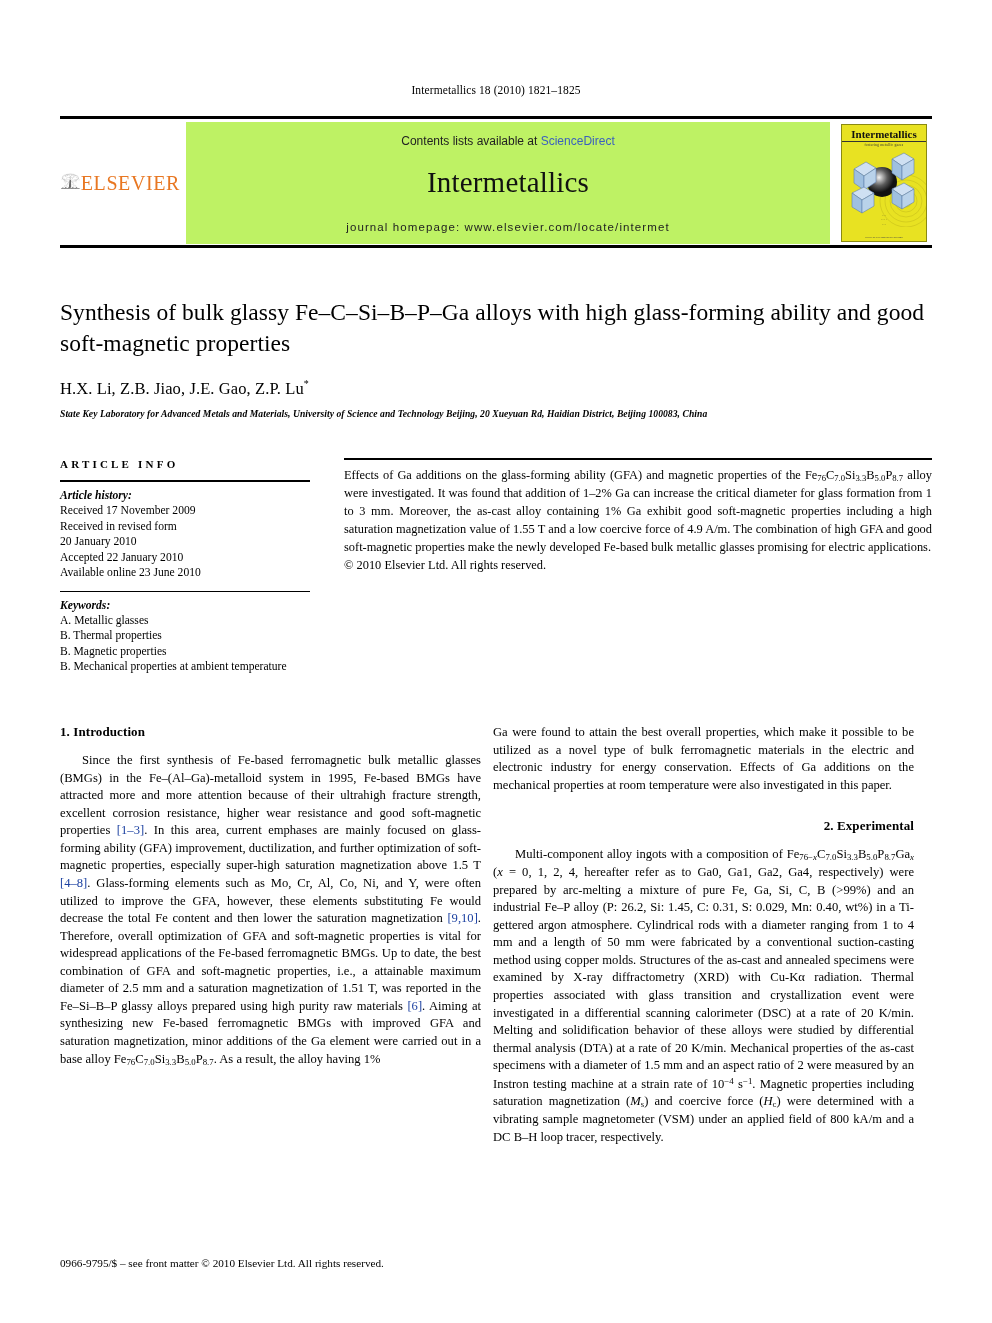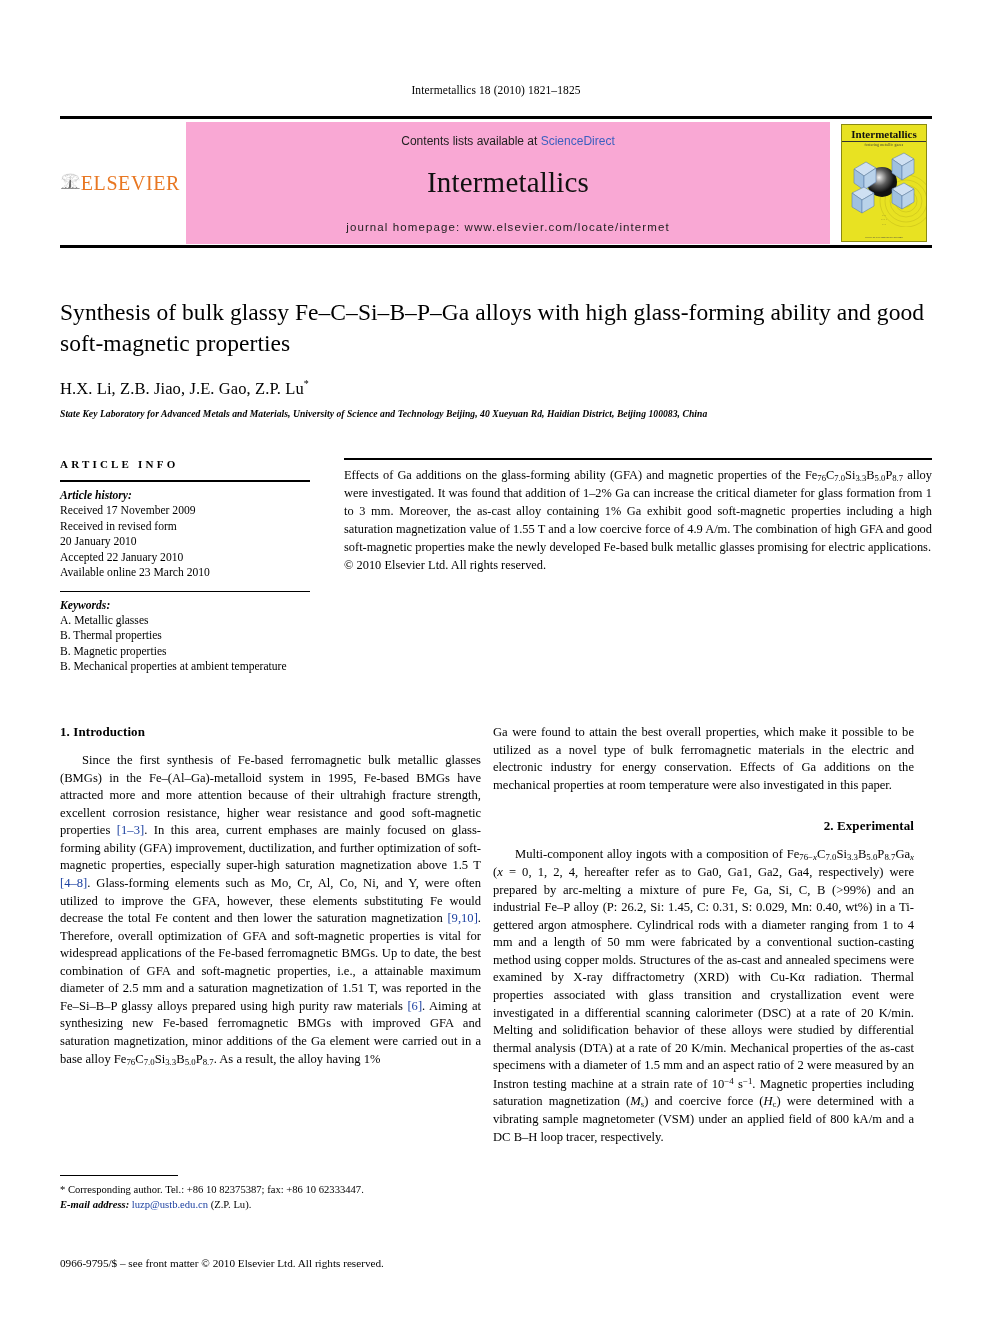--- a/index.html
+++ b/index.html
@@ -78,21 +78,21 @@
   .elsevier-word {
     color: #E87722;
     font-family: "Liberation Serif", serif;
     font-size: 20px;
     letter-spacing: .6px;
     line-height: 1;
     margin-top: 1px;
   }
   .gray-banner {
     flex: 1 1 auto;
-    background: #f9a8d4;
+    background: #bef264;
     position: relative;
     margin-left: 6px;
     margin-right: 6px;
   }
   .contents-line {
     position: absolute;
     top: 12px;
     left: 0;
     width: 100%;
     text-align: center;
@@ -431,34 +431,34 @@
     </div>
 
     <div class="rule-bottom"></div>
   </div>
 
   <div class="title-block">
     <h1 class="paper-title">Synthesis of bulk glassy Fe–C–Si–B–P–Ga alloys with high glass-forming ability and good soft-magnetic properties</h1>
     <div class="authors">
       <span>H.X. Li, Z.B. Jiao, J.E. Gao, Z.P. Lu</span><sup>*</sup>
     </div>
-    <div class="affiliation">State Key Laboratory for Advanced Metals and Materials, University of Science and Technology Beijing, 40 Xueyuan Rd, Haidian District, Beijing 100083, China</div>
+    <div class="affiliation">State Key Laboratory for Advanced Metals and Materials, University of Science and Technology Beijing, 20 Xueyuan Rd, Haidian District, Beijing 100083, China</div>
   </div>
 
   <div class="info-abstract">
 
     <div class="col-info">
       <div class="sec-head">ARTICLE INFO</div>
       <hr class="hr-thick">
       <div class="info-label">Article history:</div>
       <div class="info-line">Received 17 November 2009</div>
       <div class="info-line">Received in revised form</div>
       <div class="info-line">20 January 2010</div>
       <div class="info-line">Accepted 22 January 2010</div>
-      <div class="info-line">Available online 23 March 2010</div>
+      <div class="info-line">Available online 23 June 2010</div>
       <hr class="hr-thin">
       <div class="info-label">Keywords:</div>
       <div class="info-line">A. Metallic glasses</div>
       <div class="info-line">B. Thermal properties</div>
       <div class="info-line">B. Magnetic properties</div>
       <div class="info-line">B. Mechanical properties at ambient temperature</div>
     </div>
 
     <div class="col-abstract">
       <hr class="hr-thick">
@@ -474,27 +474,18 @@
       <p class="para">Since the first synthesis of Fe-based ferromagnetic bulk metallic glasses (BMGs) in the Fe–(Al–Ga)-metalloid system in 1995, Fe-based BMGs have attracted more and more attention because of their ultrahigh fracture strength, excellent corrosion resistance, higher wear resistance and good soft-magnetic properties <span class="ref">[1–3]</span>. In this area, current emphases are mainly focused on glass-forming ability (GFA) improvement, ductilization, and further optimization of soft-magnetic properties, especially super-high saturation magnetization above 1.5 T <span class="ref">[4–8]</span>. Glass-forming elements such as Mo, Cr, Al, Co, Ni, and Y, were often utilized to improve the GFA, however, these elements substituting Fe would decrease the total Fe content and then lower the saturation magnetization <span class="ref">[9,10]</span>. Therefore, overall optimization of GFA and soft-magnetic properties is vital for widespread applications of the Fe-based ferromagnetic BMGs. Up to date, the best combination of GFA and soft-magnetic properties, i.e., a attainable maximum diameter of 2.5 mm and a saturation magnetization of 1.51 T, was reported in the Fe–Si–B–P glassy alloys prepared using high purity raw materials <span class="ref">[6]</span>. Aiming at synthesizing new Fe-based ferromagnetic BMGs with improved GFA and saturation magnetization, minor additions of the Ga element were carried out in a base alloy Fe<sub>76</sub>C<sub>7.0</sub>Si<sub>3.3</sub>B<sub>5.0</sub>P<sub>8.7</sub>. As a result, the alloy having 1%</p>
     </div>
 
     <div class="bcol right">
       <p class="para noindent">Ga were found to attain the best overall properties, which make it possible to be utilized as a novel type of bulk ferromagnetic materials in the electric and electronic industry for energy conservation. Effects of Ga additions on the mechanical properties at room temperature were also investigated in this paper.</p>
       <div class="h2 spaced">2. Experimental</div>
       <p class="para">Multi-component alloy ingots with a composition of Fe<sub>76−<i>x</i></sub>C<sub>7.0</sub>Si<sub>3.3</sub>B<sub>5.0</sub>P<sub>8.7</sub>Ga<sub><i>x</i></sub> (<i>x</i> = 0, 1, 2, 4, hereafter refer as to Ga0, Ga1, Ga2, Ga4, respectively) were prepared by arc-melting a mixture of pure Fe, Ga, Si, C, B (&gt;99%) and an industrial Fe–P alloy (P: 26.2, Si: 1.45, C: 0.31, S: 0.029, Mn: 0.40, wt%) in a Ti-gettered argon atmosphere. Cylindrical rods with a diameter ranging from 1 to 4 mm and a length of 50 mm were fabricated by a conventional suction-casting method using copper molds. Structures of the as-cast and annealed specimens were examined by X-ray diffractometry (XRD) with Cu-Kα radiation. Thermal properties associated with glass transition and crystallization event were investigated in a differential scanning calorimeter (DSC) at a rate of 20 K/min. Melting and solidification behavior of these alloys were studied by differential thermal analysis (DTA) at a rate of 20 K/min. Mechanical properties of the as-cast specimens with a diameter of 1.5 mm and an aspect ratio of 2 were measured by an Instron testing machine at a strain rate of 10<sup>−4</sup> s<sup>−1</sup>. Magnetic properties including saturation magnetization (<i>M</i><sub>s</sub>) and coercive force (<i>H</i><sub>c</sub>) were determined with a vibrating sample magnetometer (VSM) under an applied field of 800 kA/m and a DC B–H loop tracer, respectively.</p>
     </div>
   </div>
 
-  <div class="footnote">
-    <div class="fn-rule"></div>
-    <div class="fn-line">* Corresponding author. Tel.: +86 10 82375387; fax: +86 10 62333447.</div>
-    <div class="fn-line">
-      <span class="em">E-mail address:</span>
-      <span class="mail">luzp@ustb.edu.cn</span>
-      <span>(Z.P. Lu).</span>
-    </div>
-  </div>
 
   <div class="issn">
     <div>0966-9795/$ – see front matter © 2010 Elsevier Ltd. All rights reserved.</div>
   </div>
 
 </div>
 
 </body></html>

